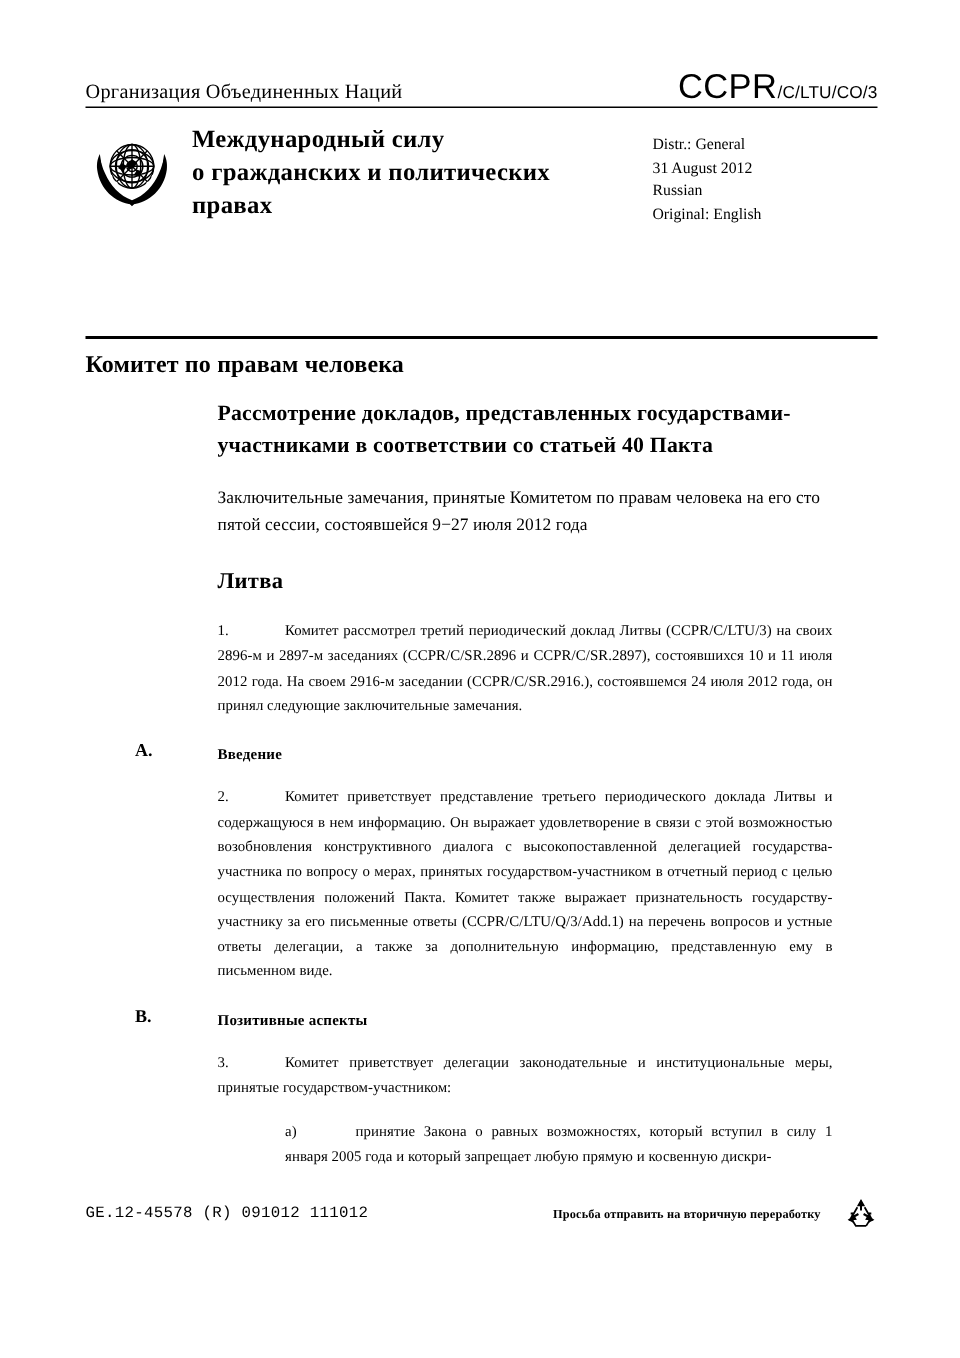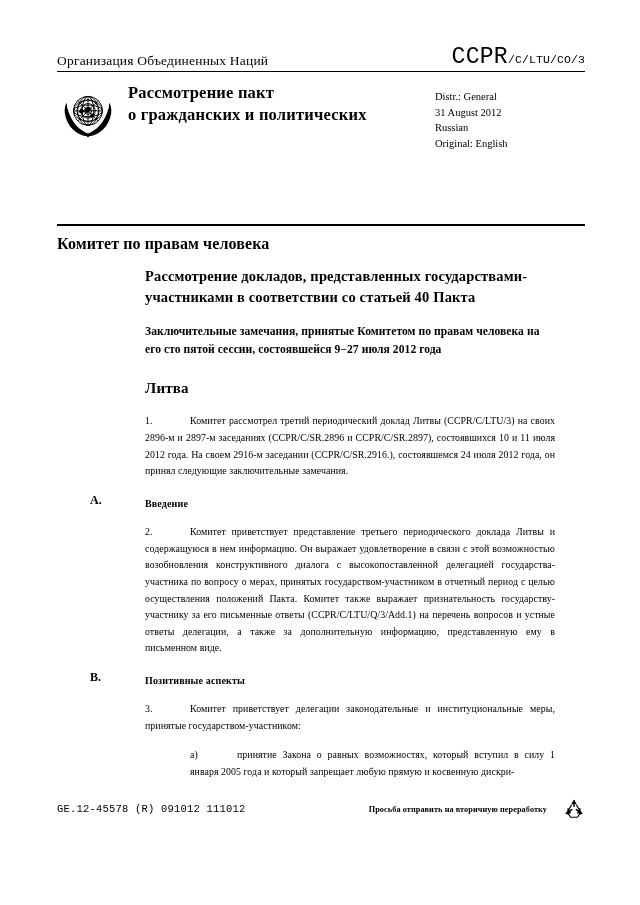--- a/index.html
+++ b/index.html
@@ -36,21 +36,21 @@
     justify-content: space-between;
     padding-bottom: 2px;
   }
   .org-name {
     font-family: "Liberation Serif", "DejaVu Serif", serif;
     font-size: 13.5px;
     letter-spacing: 0.2px;
     line-height: 1.1;
   }
   .doc-symbol {
-    font-family: Liberation Mono, monospace;
+    font-family: Liberation Sans, sans-serif;
     white-space: nowrap;
     line-height: 1;
   }
   .doc-symbol .sym-main {
     font-size: 23px;
     letter-spacing: 0.3px;
   }
   .doc-symbol .sym-sub {
     font-size: 11.5px;
     letter-spacing: 0.1px;
@@ -121,21 +121,21 @@
   }
 
   .main-title {
     font-weight: bold;
     font-size: 14.5px;
     line-height: 1.42;
     letter-spacing: 0.15px;
     margin: 0 0 16px 0;
   }
   .sub-title {
-    font-weight: bold;
+    font-weight: normal;
     font-size: 11.6px;
     line-height: 1.52;
     letter-spacing: 0.05px;
     margin: 0 0 22px 0;
   }
   .country {
     font-weight: bold;
     font-size: 15px;
     letter-spacing: 0.2px;
     margin: 0 0 16px 0;
@@ -277,22 +277,23 @@
             <circle cx="69" cy="68" r="2.6"></circle>
           <circle cx="62" cy="75" r="2.6"></circle>
             <circle cx="55" cy="81" r="2.4"></circle>
         </g>
         <g fill="#000">
           <path d="M44 88 L50 94 L56 88 L50 90 Z"></path>
         </g>
       </svg>
 
       <div class="pact-title">
-        <div>Рассмотрение пакт</div>
+        <div>Международный силу</div>
         <div>о гражданских и политических</div>
+        <div>правах</div>
       </div>
 
       <div class="distr-block">
         <div>Distr.: General</div>
         <div>31 August 2012</div>
         <div>Russian</div>
         <div>Original: English</div>
       </div>
 
     </div>

